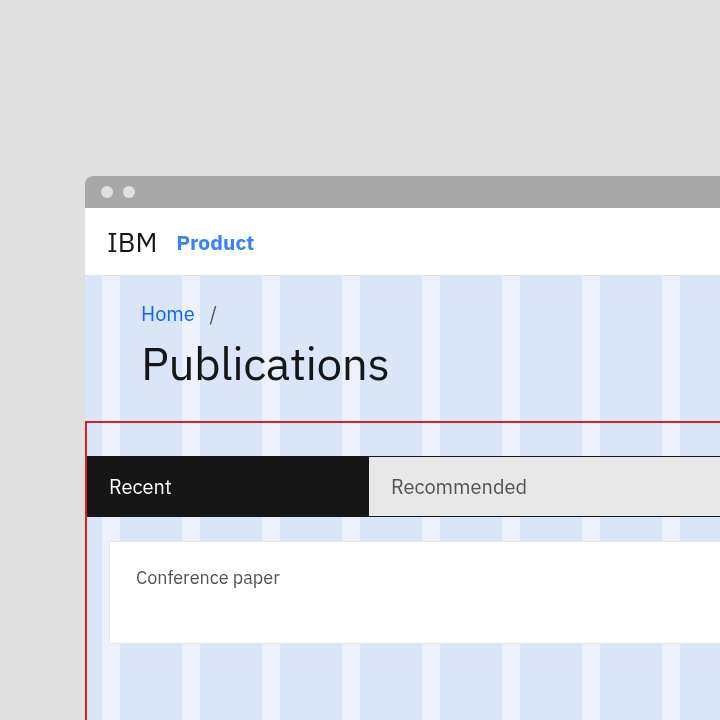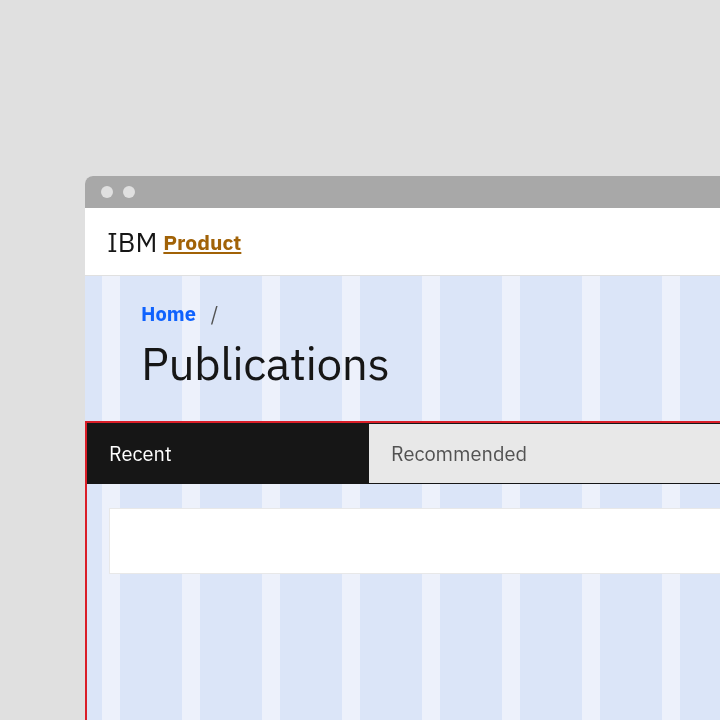--- a/index.html
+++ b/index.html
@@ -51,32 +51,31 @@
       border-bottom: 1px solid #e0e0e0;
     }
     .header .brand-light {
       font-size: 27px;
       font-weight: 400;
       color: #161616;
     }
     .header .brand-bold {
       font-size: 21px;
       font-weight: 700;
-      color: #a16207;
-      margin-left: 6px;
-      text-decoration: underline;
+      color: #3b82f6;
+      margin-left: 19px;
     }
     .breadcrumb-row {
       padding: 24px 0 0 56px;
       font-size: 20px;
     }
     .breadcrumb-link {
       color: #0f62fe;
       text-decoration: none;
-      font-weight: 700;
+      font-weight: 400;
     }
     .breadcrumb-sep {
       color: #525252;
       margin-left: 10px;
     }
     .page-title {
       font-size: 46px;
       font-weight: 400;
       color: #161616;
       padding: 6px 0 28px 56px;
@@ -94,20 +93,21 @@
     .tab {
       height: 60px;
       display: flex;
       align-items: center;
       padding: 0 22px;
       font-size: 20px;
       cursor: pointer;
       border: none;
       background: transparent;
       font-family: inherit;
+      margin-top: 33px;
     }
     .tab-active {
       background: #161616;
       color: #ffffff;
       flex: 0 0 282px;
     }
     .tab-inactive {
       background: #e8e8e8;
       color: #525252;
       flex: 1;
@@ -151,16 +151,17 @@
       <a href="#" class="breadcrumb-link">Home</a>
       <span class="breadcrumb-sep">/</span>
     </div>
     <h1 class="page-title">Publications</h1>
     <div class="tabs-wrapper">
       <div class="tabs">
         <button class="tab tab-active">Recent</button>
         <button class="tab tab-inactive">Recommended</button>
       </div>
       <div class="card">
+        <div class="card-type">Conference paper</div>
       </div>
     </div>
   </div>
 </div>
 
 </body></html>

